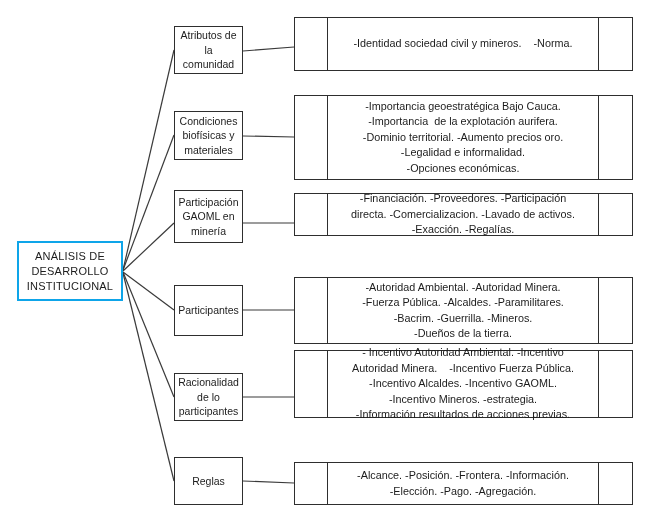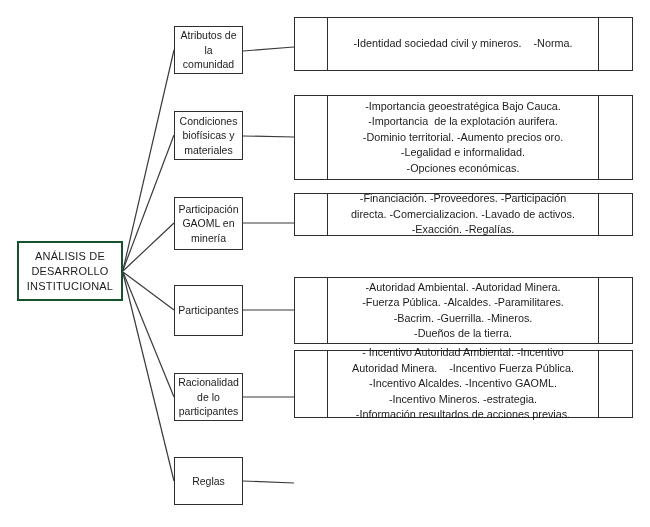--- a/index.html
+++ b/index.html
@@ -26,37 +26,37 @@
     box-sizing: border-box;
     background: #ffffff;
     display: flex;
     align-items: center;
     justify-content: center;
     text-align: center;
   }
   .root-box {
     left: 17px; top: 241px;
     width: 106px; height: 60px;
-    border: 2px solid #14532d;
+    border: 2px solid #0ea5e9;
     font-size: 11px;
     line-height: 15px;
     letter-spacing: 0.2px;
     white-space: pre-wrap;
   }
   .branch-box {
     left: 174px;
     width: 69px;
     border: 1.5px solid #2e2e2e;
     font-size: 10.5px;
     line-height: 14.5px;
     white-space: pre-wrap;
   }
   .b1 { top: 26px;  height: 48px; }
   .b2 { top: 111px; height: 49px; }
-  .b3 { top: 197px; height: 53px; }
+  .b3 { top: 190px; height: 53px; }
   .b4 { top: 285px; height: 51px; }
   .b5 { top: 373px; height: 48px; }
   .b6 { top: 457px; height: 48px; }
   .detail-box {
     left: 294px;
     width: 339px;
     border: 1.5px solid #2e2e2e;
     display: flex;
     align-items: stretch;
     padding: 0;
@@ -168,14 +168,20 @@
   <div class="node detail-box d5">
     <div class="cell-left"></div>
     <div class="cell-mid">- Incentivo Autoridad Ambiental. -Incentivo
 Autoridad Minera.    -Incentivo Fuerza Pública.
 -Incentivo Alcaldes. -Incentivo GAOML.
 -Incentivo Mineros. -estrategia.
 -Información resultados de acciones previas.</div>
     <div class="cell-right"></div>
   </div>
 
+  <div class="node detail-box d6">
+    <div class="cell-left"></div>
+    <div class="cell-mid">-Alcance. -Posición. -Frontera. -Información.
+-Elección. -Pago. -Agregación.</div>
+    <div class="cell-right"></div>
+  </div>
 
 </div>
 
 </body></html>

